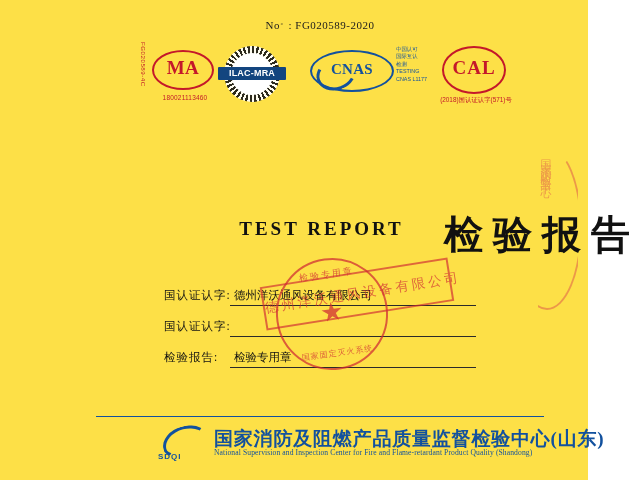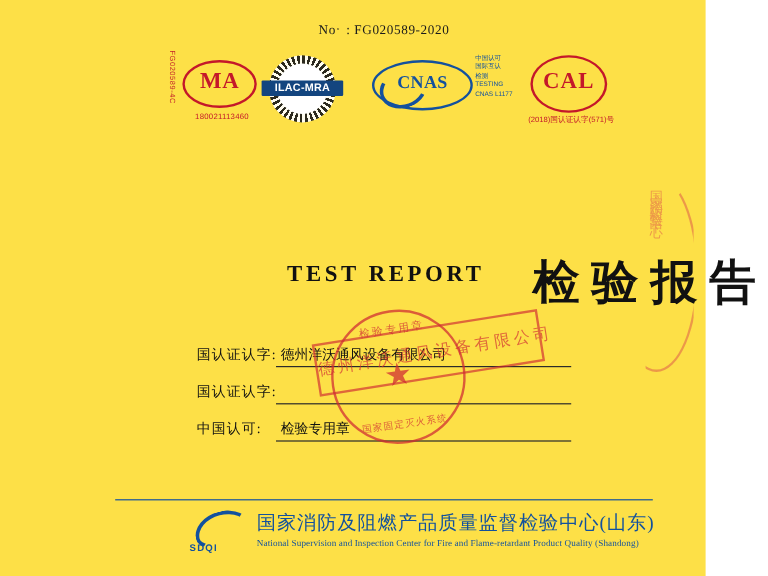--- a/index.html
+++ b/index.html
@@ -431,22 +431,22 @@
     color: #12519e;
     font-size: 8px;
     font-weight: bold;
     letter-spacing: 1px;
     font-family: "Liberation Sans", sans-serif;
   }
   .footer-cn {
     position: absolute;
     left: 118px;
     top: 2px;
-    font-size: 16px;
-    font-weight: normal;
+    font-size: 19px;
+    font-weight: bold;
     letter-spacing: 0.8px;
     color: #12519e;
     font-family: "Liberation Serif", serif;
     white-space: nowrap;
   }
   .footer-en {
     position: absolute;
     left: 118px;
     top: 24px;
     font-size: 7.6px;
@@ -513,21 +513,21 @@
       <div class="field-value">德州洋沃通风设备有限公司</div>
       <div class="field-line"></div>
     </div>
 
     <div class="field-row">
       <div class="field-label">国认证认字:</div>
       <div class="field-line"></div>
     </div>
 
     <div class="field-row">
-      <div class="field-label">中国认可:</div>
+      <div class="field-label">检验报告:</div>
       <div class="field-value">检验专用章</div>
       <div class="field-line"></div>
     </div>
 
   </div>
 
   <div class="stamp-round">
     <div class="arc-top">检验专用章</div>
     <div class="star">★</div>
     <div class="arc-bottom">国家固定灭火系统</div>

